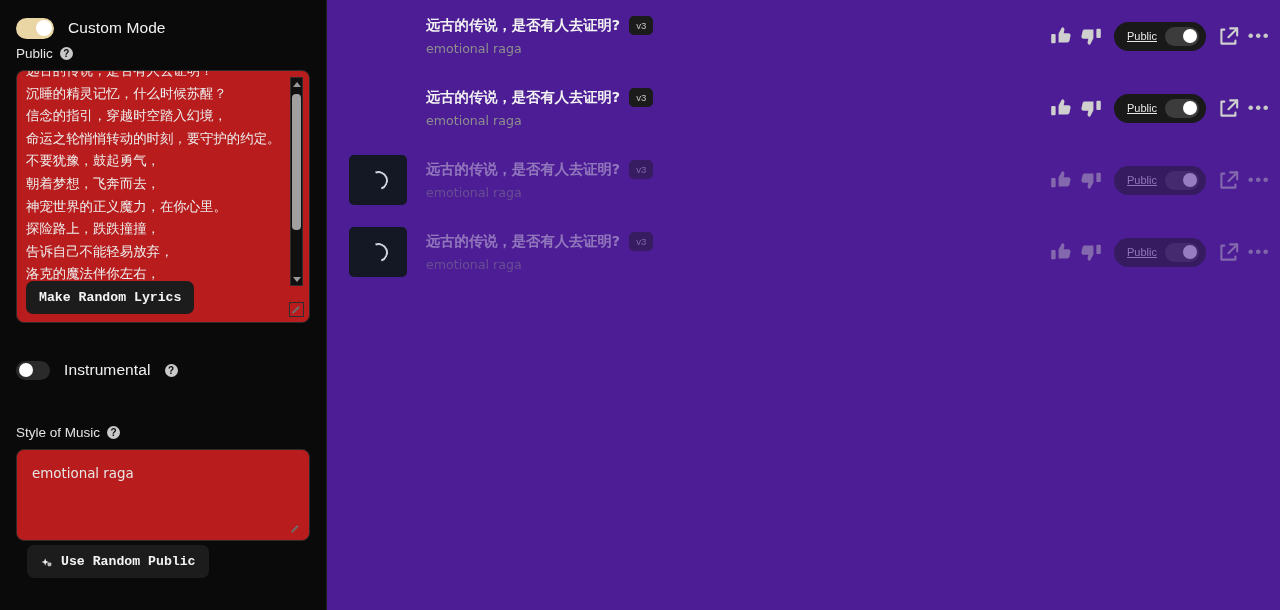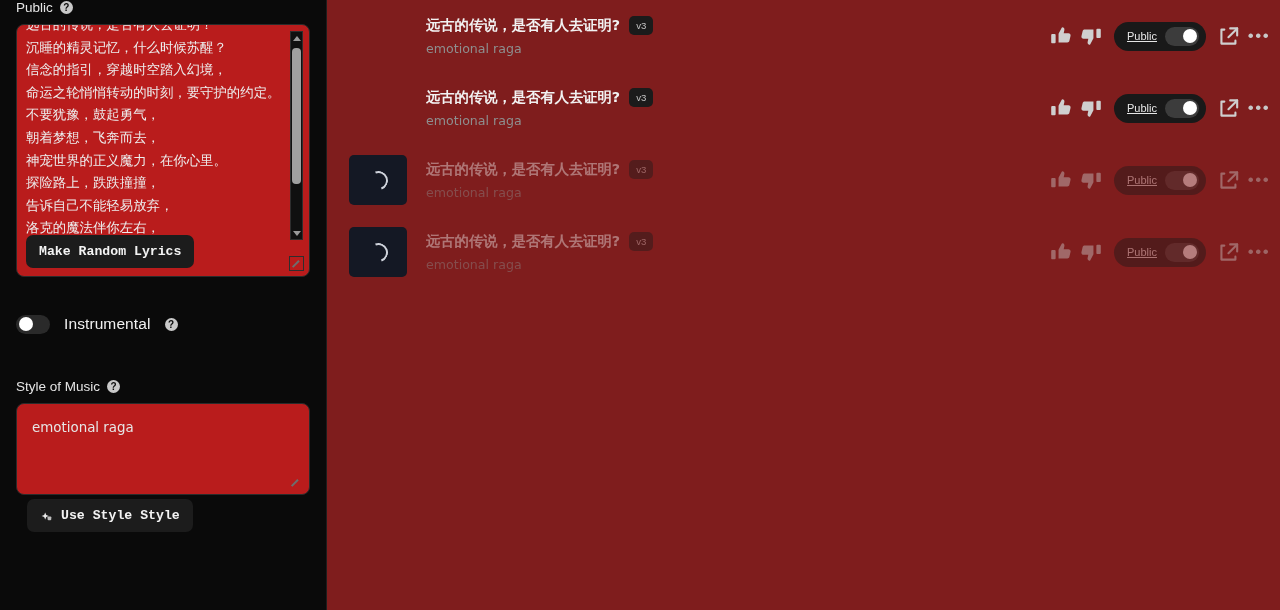--- a/index.html
+++ b/index.html
@@ -115,21 +115,21 @@
 
   #style-card { height: 92px; margin-top: 0; }
   .style-text {
     position: absolute; left: 15px; top: 14px; right: 30px;
     color: #e6e6e6; font-size: 13.4px; line-height: 19px;
     font-family: "DejaVu Sans", sans-serif;
   }
   #use-random-wrap { position: absolute; left: 11px; bottom: -37px; }
 
   
-  .main { flex: 1; position: relative; background: #7f1d1d; }
+  .main { flex: 1; position: relative; background: #4c1d95; }
 
   .song-row {
     position: absolute; left: 22px; right: 0; height: 72px;
     display: flex; align-items: center;
   }
   .thumb-ph {
     width: 58px; height: 50px; border-radius: 5px;
     background: #141824; flex: 0 0 58px;
     display: flex; align-items: center; justify-content: center;
     margin-right: 10px;
@@ -177,20 +177,26 @@
 
   .dim { opacity: .42; }
 </style>
 </head>
 <body>
 
 <div id="app">
 
   <div class="sidebar">
 
+    <div class="row-toggle">
+      <div class="switch on" id="custom-mode-switch">
+        <div class="knob"></div>
+      </div>
+      <span class="toggle-label">Custom Mode</span>
+    </div>
 
     <div class="field-label">
       <span>Public</span>
       <span class="qmark">?</span>
     </div>
 
     <div class="card" id="lyrics-card">
       <div class="lyrics-scroll">
         <p>远古的传说，是否有人去证明？
 沉睡的精灵记忆，什么时候苏醒？
@@ -240,21 +246,21 @@
     </div>
     <div style="position:relative">
       <div id="use-random-wrap">
         <button class="pill-btn">
           <span style="display:inline-flex">
             <svg width="13" height="13" viewBox="0 0 16 16">
               <path d="M2 8.6l3.1-1.3 1.3-3.1 1.3 3.1 3.1 1.3-3.1 1.3-1.3 3.1-1.3-3.1z" fill="#e9e9e9"></path>
               <rect x="9.3" y="9.1" width="4.6" height="4.6" rx="1" fill="#bdbdbd"></rect>
             </svg>
           </span>
-          <span>Use Style Style</span>
+          <span>Use Random Public</span>
         </button>
       </div>
     </div>
 
   </div>
 
   <div class="main" id="song-list">
       <div class="song-row" style="top: 0px;">
         <div class="thumb-ph empty"></div>
         <div class="song-meta">

